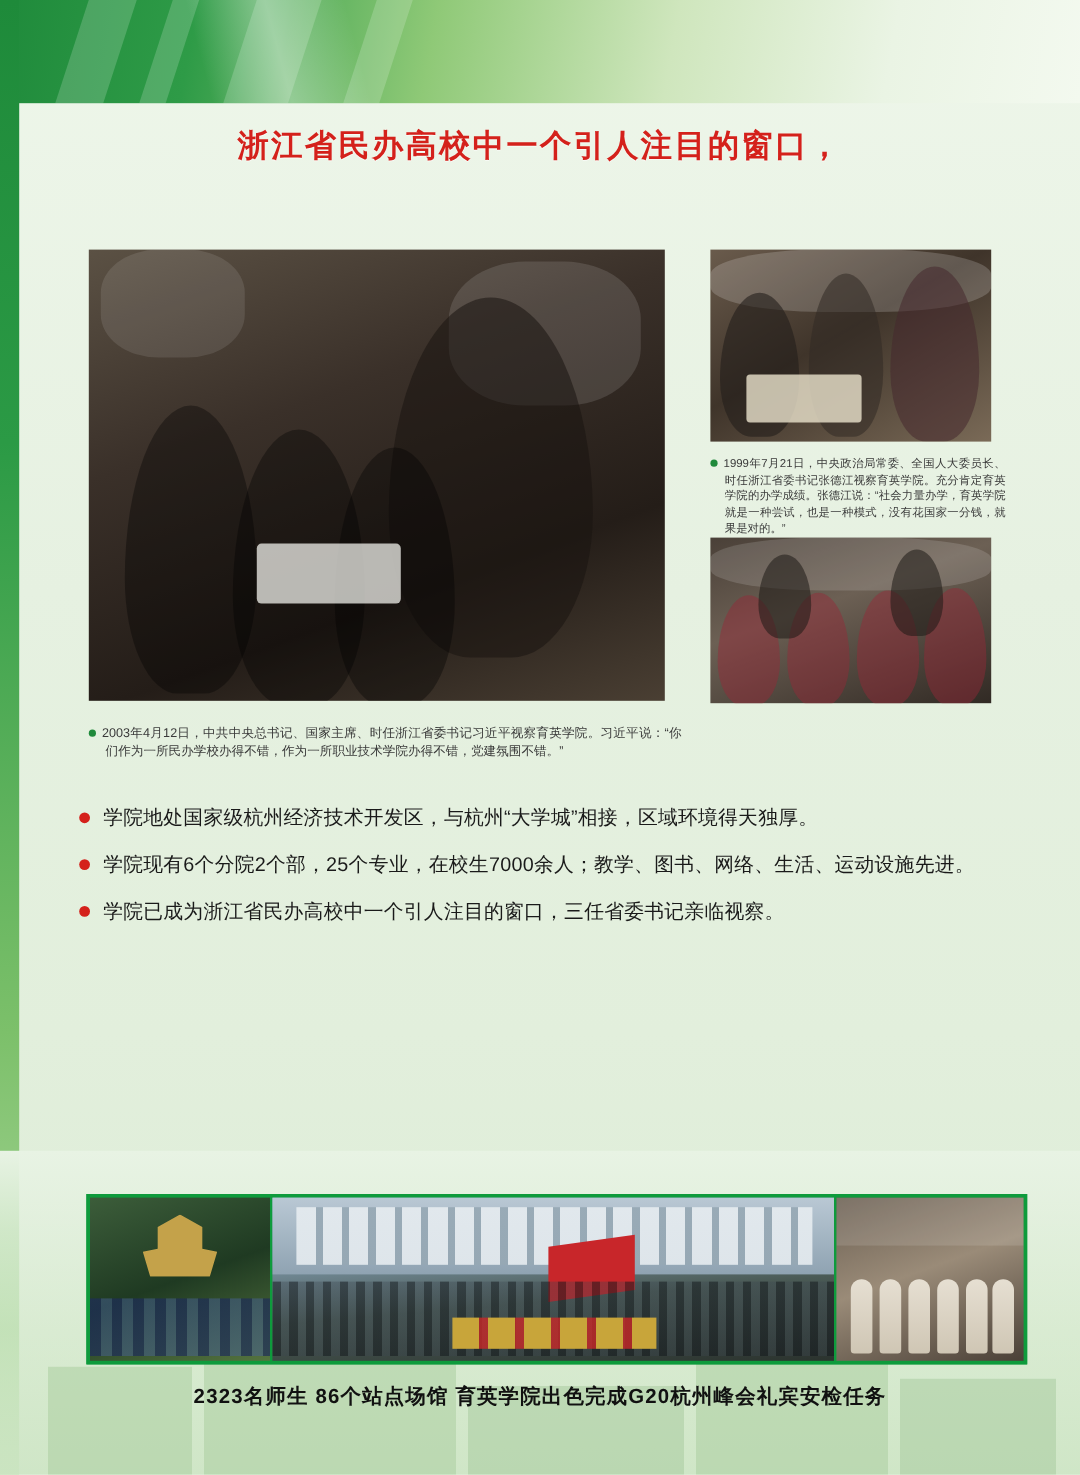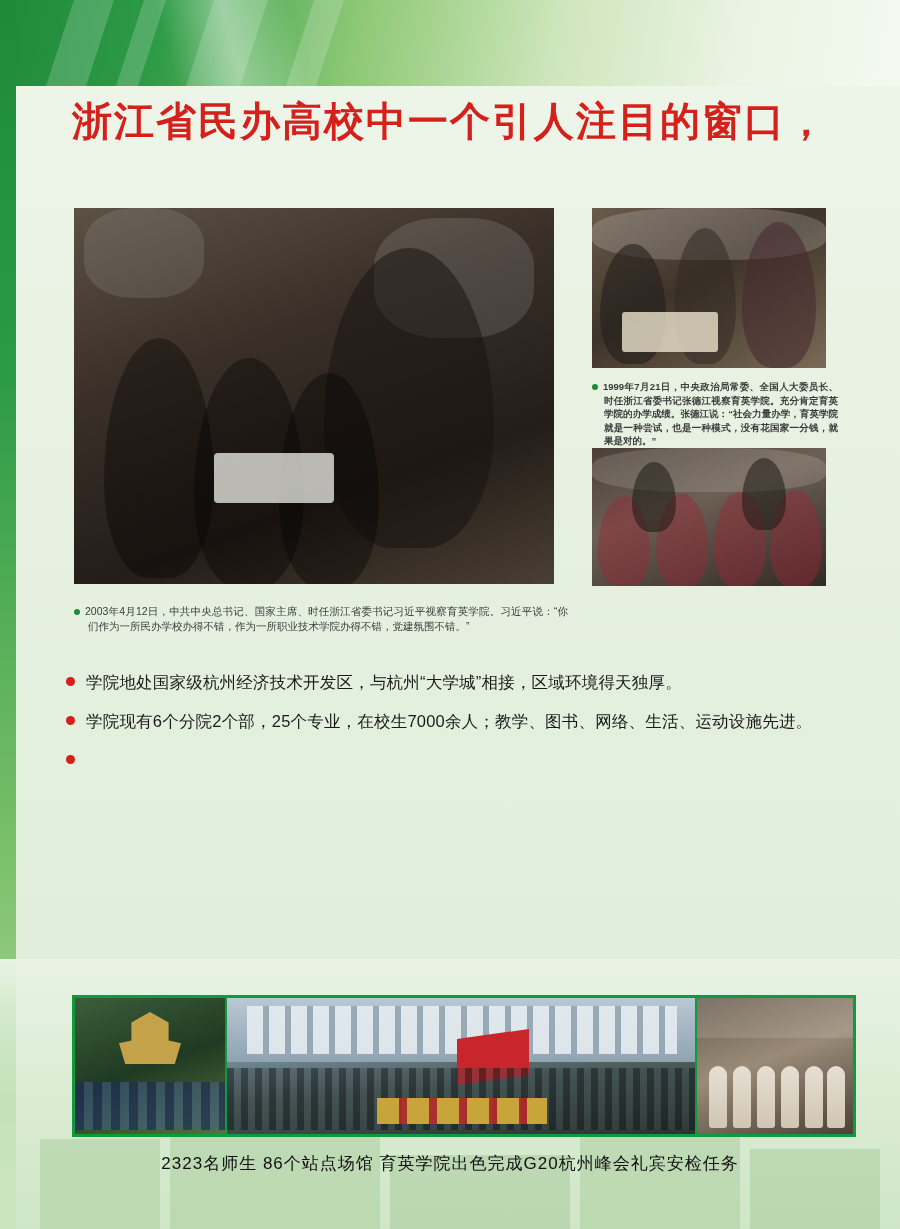--- a/index.html
+++ b/index.html
@@ -72,21 +72,21 @@
   
   .title-wrap {
     position: absolute;
     top: 98px; left: 0;
     width: 900px;
     text-align: center;
   }
   .title-line {
     color: #d4211b;
     font-weight: bold;
-    font-size: 40px;
+    font-size: 26px;
     letter-spacing: 2px;
     line-height: 46px;
     text-shadow: 0 1px 0 rgba(255,255,255,0.6);
   }
   .title-line.l2 {
     padding-right: 120px;
   }
 
   
   .photos {
@@ -144,21 +144,20 @@
     left: 74px; top: 604px; width: 480px;
     padding-left: 14px;
     text-indent: -14px;
   }
   .cap-tr {
     left: 592px; top: 380px; width: 234px;
     padding-left: 12px;
     text-indent: -12px;
     font-size: 9.5px;
     line-height: 13.5px;
-    font-weight: bold;
   }
   .cap-br {
     left: 592px; top: 620px; width: 234px;
     padding-left: 12px;
     text-indent: -12px;
     font-size: 9.5px;
     line-height: 13.5px;
   }
 
   
@@ -229,21 +228,21 @@
     border-radius: 9px 9px 3px 3px;
     background: linear-gradient(180deg, #e6dfd2 0%, #cfc6b4 100%);
   }
 
   .footer {
     position: absolute;
     left: 0; top: 1152px;
     width: 900px;
     text-align: center;
     font-size: 17px;
-    font-weight: normal;
+    font-weight: bold;
     color: #111;
     letter-spacing: 1px;
   }
 </style>
 </head>
 <body>
 
 <div class="poster">
 
   <div class="top-band">
@@ -305,20 +304,21 @@
     <div class="bullet">
       <span class="b-dot"></span>
       <span>学院地处国家级杭州经济技术开发区，与杭州“大学城”相接，区域环境得天独厚。</span>
     </div>
     <div class="bullet">
       <span class="b-dot"></span>
       <span>学院现有6个分院2个部，25个专业，在校生7000余人；教学、图书、网络、生活、运动设施先进。</span>
     </div>
     <div class="bullet">
       <span class="b-dot"></span>
+      <span>学院已成为浙江省民办高校中一个引人注目的窗口，三任省委书记亲临视察。</span>
     </div>
   </div>
 
   <div class="strip">
     <div class="strip-cell strip-a">
       <div class="sc-emblem" style="left:44px; top:14px;"></div>
       <div class="sc-row" style="height:48px; background:repeating-linear-gradient(90deg, rgba(30,45,90,0.7) 0 9px, rgba(70,95,150,0.5) 9px 18px);"></div>
     </div>
     <div class="strip-cell strip-b">
       <div style="position:absolute; left:0; top:0; width:470px; height:64px; background:linear-gradient(180deg,#b9c8d4 0%, #8fa3b2 100%);"></div>

